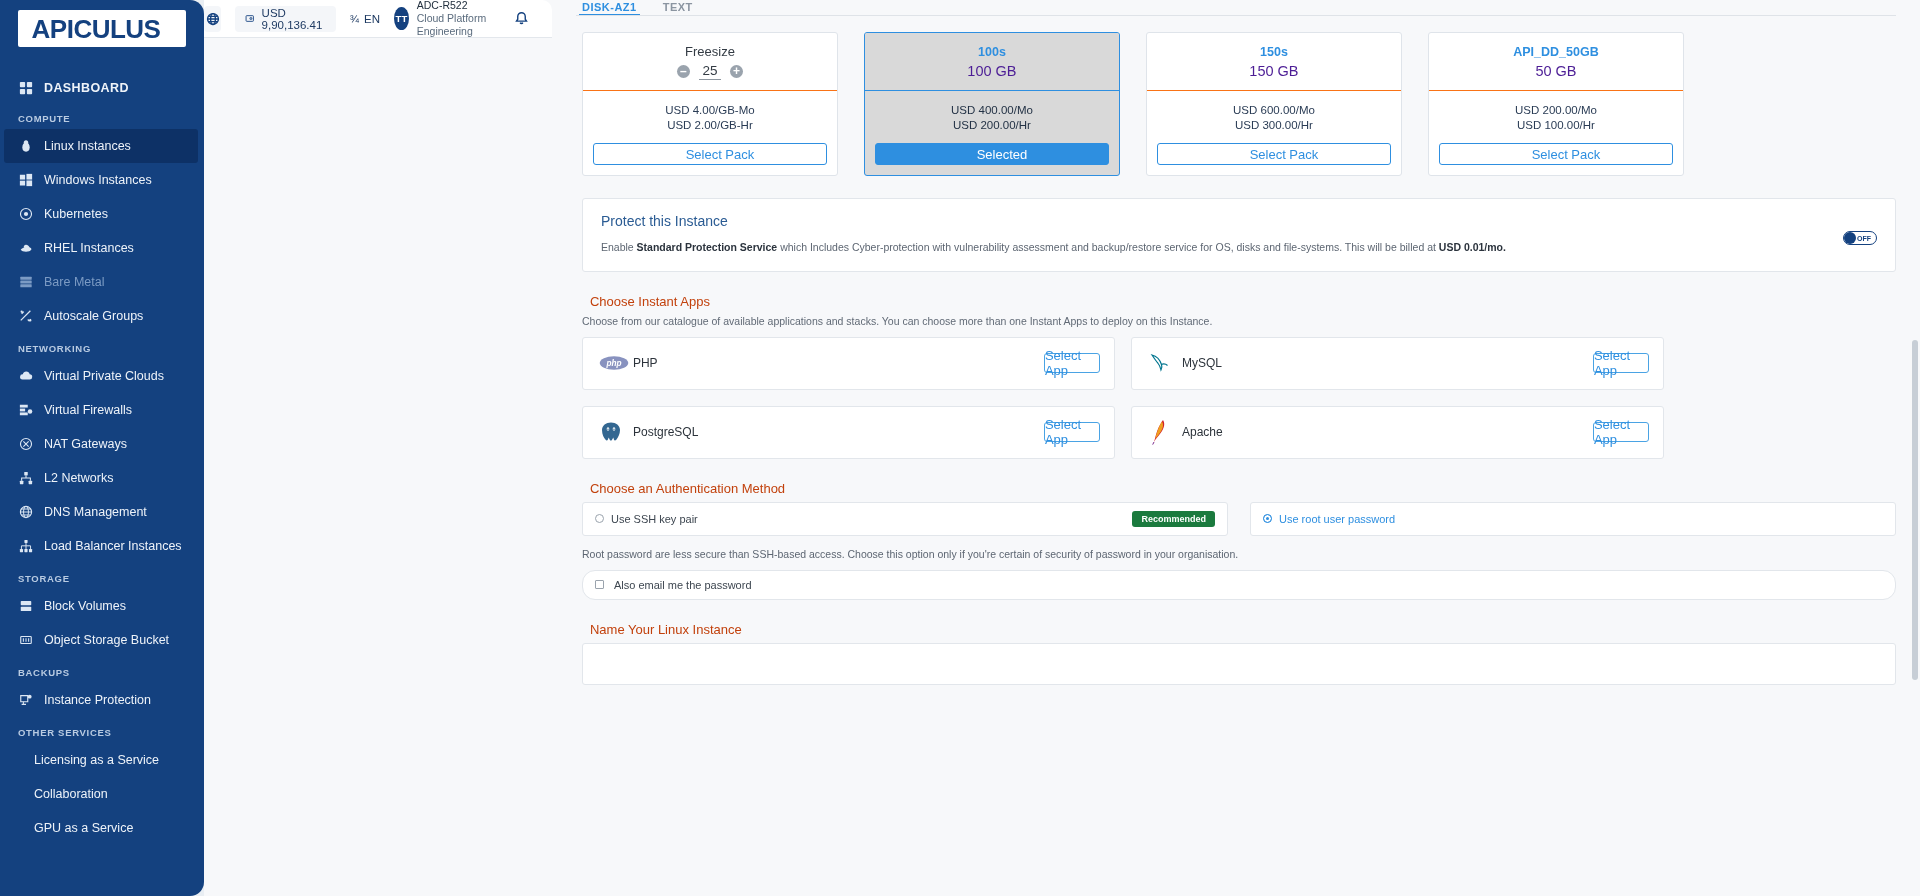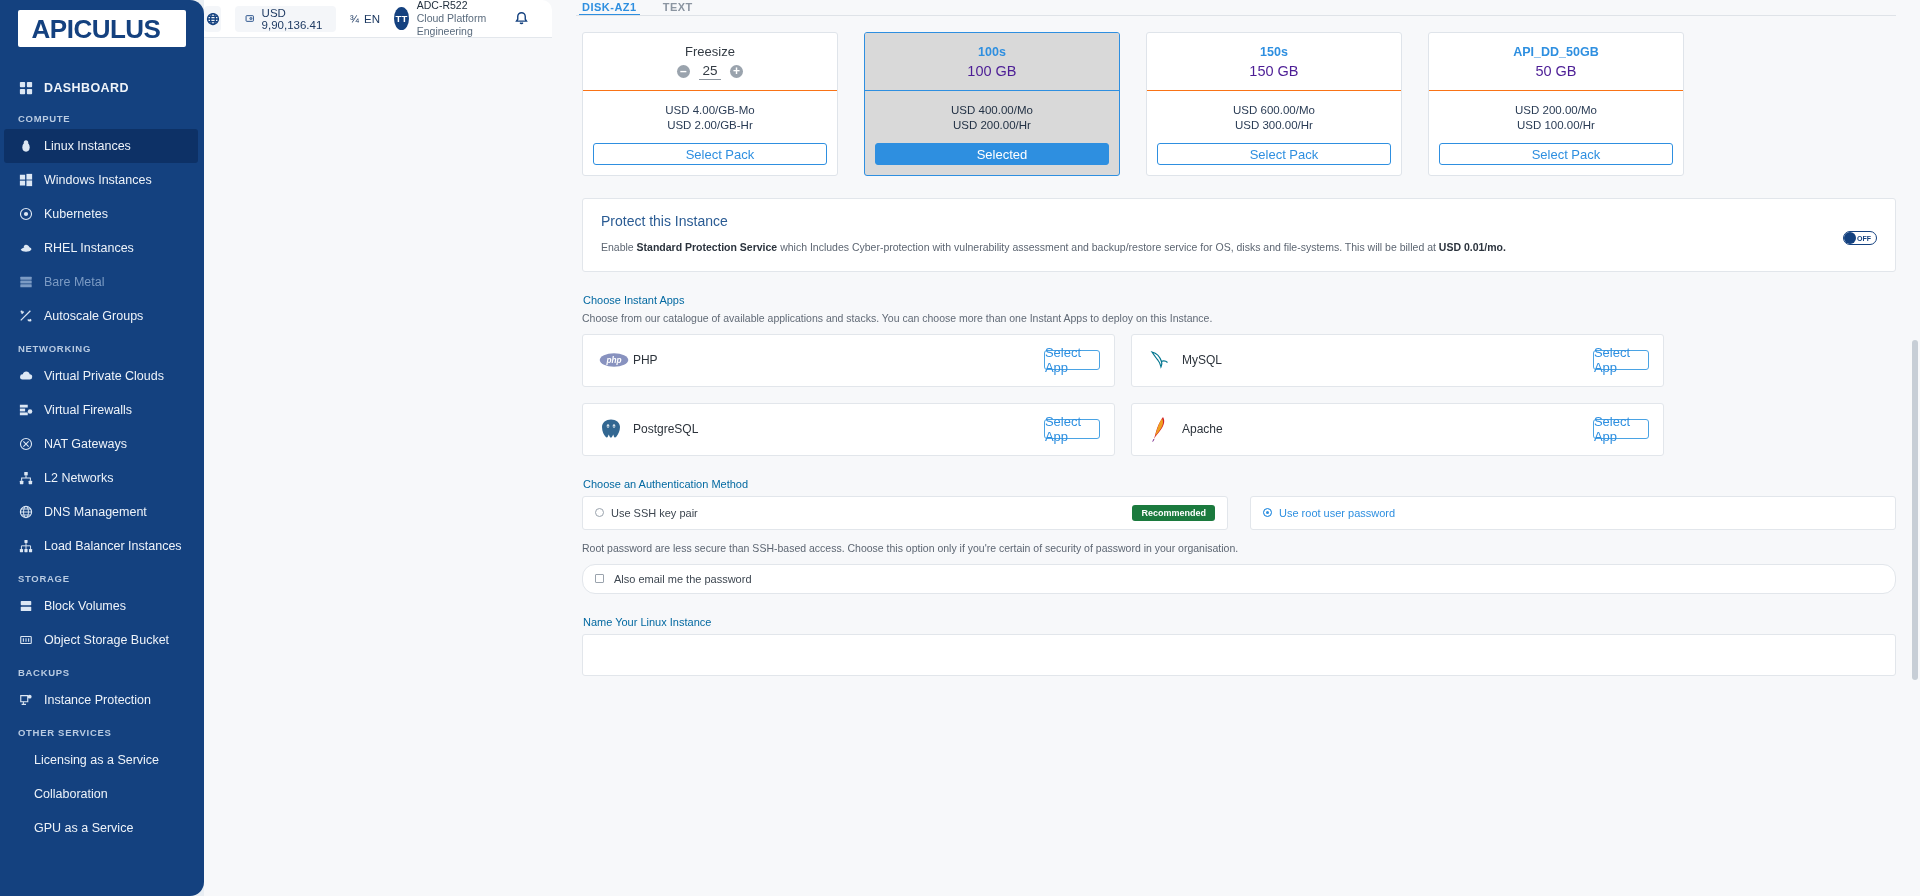--- a/index.html
+++ b/index.html
@@ -171,21 +171,21 @@
   }
   .toggle .knob {
     width: 12px; height: 12px; border-radius: 50%; background: #14417f;
     position: absolute; left: 0px;
   }
   .toggle .tlabel {
     font-size: 7px; color: #14417f; position: absolute; right: 5px; font-weight: 600;
   }
 
   
-  .sec-title { font-size: 11px; color: #0369a1; margin: 22px 0 6px 7px; }
+  .sec-title { font-size: 13px; color: #c2410c; margin: 22px 0 6px 14px; }
   .sec-sub { font-size: 10.5px; color: #616a76; margin: 0 0 10px 6px; }
 
   .apps-grid { display: flex; flex-wrap: wrap; gap: 16px; margin-left: 6px; }
   .app-card {
     width: 533px; height: 53px; background: #fff;
     border: 1px solid #e2e6eb; border-radius: 3px;
     display: flex; align-items: center; padding: 0 14px 0 16px;
   }
   .app-logo { width: 34px; flex: 0 0 34px; display:flex; align-items:center; }
   .app-name { font-size: 12px; color: #2c333b; flex: 1; }

